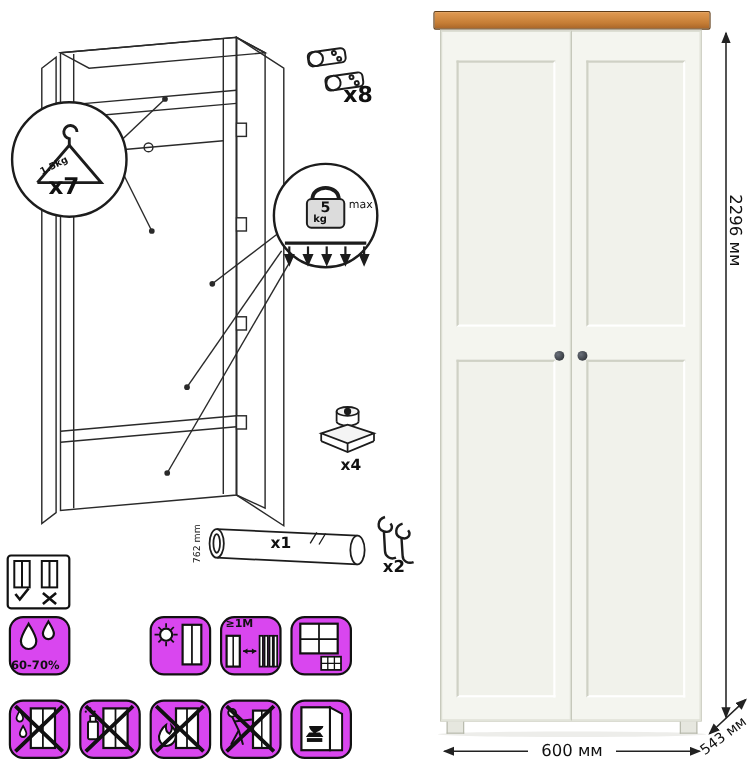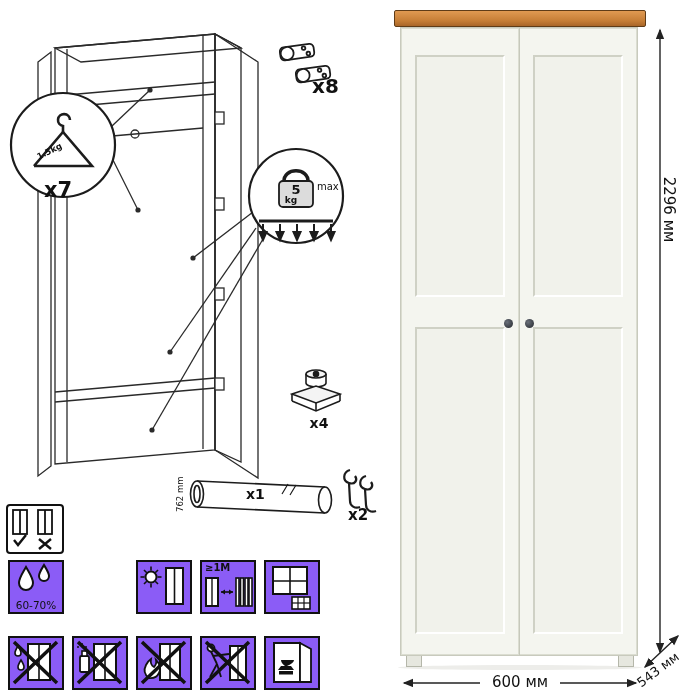--- a/index.html
+++ b/index.html
@@ -4,23 +4,23 @@
 <style>
   *{margin:0;padding:0;box-sizing:border-box}
   html,body{width:684px;height:700px;background:#fff;font-family:"DejaVu Sans",sans-serif;color:#111}
   .scene{position:relative;width:684px;height:700px;background:#fff;overflow:hidden}
   svg.layer{position:absolute;left:0;top:0;width:684px;height:700px;pointer-events:none}
   .lbl{position:absolute;white-space:nowrap;color:#111;line-height:1}
   .b{font-weight:bold}
   .ctr{text-align:center}
 
   
-  .picto{position:absolute;width:56px;height:54px;border:2.5px solid #111;border-radius:0;background:#8b5cf6}
+  .picto{position:absolute;width:56px;height:54px;border:2.5px solid #111;border-radius:13px;background:#d946ef}
   .picto svg{position:absolute;left:0;top:0;width:51px;height:49px}
-  .picto .cap{position:absolute;left:0;bottom:1px;width:100%;text-align:center;font-weight:normal}
+  .picto .cap{position:absolute;left:0;bottom:1px;width:100%;text-align:left;font-weight:bold}
   .assy{position:absolute;left:6px;top:504px;width:58px;height:50px;border:2.5px solid #111;border-radius:4px;background:#fff}
   .assy svg{width:53px;height:45px}
 
   
   .w-top{position:absolute;left:394px;top:10px;width:252px;height:17px;border:1px solid #5f3c17;border-radius:2px;
          background:linear-gradient(180deg,#e09a52 0%,#c67e36 65%,#a96628 100%)}
   .w-body{position:absolute;left:400px;top:27px;width:238px;height:629px;background:#f2f3ec;border:1px solid #c8cabd;display:flex}
   .door{position:relative;flex:1;background:#f4f5ef;border:1px solid #dbddd1}
   .door .panel{position:absolute;left:13px;right:13px;background:#f1f2eb;border:2px solid;
                border-color:#cfd1c5 #ffffff #ffffff #cfd1c5}
@@ -155,21 +155,21 @@
     </g>
 
     <g stroke="#222" stroke-width="1.4" fill="none">
       <line x1="660" y1="30" x2="660" y2="652" marker-start="url(#ah)" marker-end="url(#ah)"></line>
       <line x1="404" y1="683" x2="636" y2="683" marker-start="url(#ah)" marker-end="url(#ah)"></line>
       <line x1="645" y1="667" x2="678" y2="636" marker-start="url(#ah)" marker-end="url(#ah)"></line>
     </g>
   </svg>
 
   <span class="lbl b" style="left:36px;top:147px;font-size:8.5px;transform:rotate(-27deg)">1.5kg</span>
-  <span class="lbl b" style="left:44px;top:180px;font-size:21px">x7</span>
+  <span class="lbl b" style="left:44px;top:159px;font-size:21px">x7</span>
   <span class="lbl b" style="left:312px;top:76px;font-size:20px">x8</span>
   <span class="lbl b ctr" style="left:281px;top:183px;width:30px;font-size:13px">5</span>
   <span class="lbl b ctr" style="left:281px;top:196px;width:20px;font-size:9px">kg</span>
   <span class="lbl" style="left:317px;top:182px;font-size:10px">max</span>
   <span class="lbl b ctr" style="left:304px;top:416px;width:30px;font-size:14px">x4</span>
   <span class="lbl b" style="left:246px;top:487px;font-size:14px">x1</span>
   <span class="lbl ctr" style="left:158px;top:490px;width:44px;font-size:8.5px;transform:rotate(-90deg)">762 mm</span>
   <span class="lbl b" style="left:348px;top:508px;font-size:15px">x2</span>
 
   <div class="assy">

